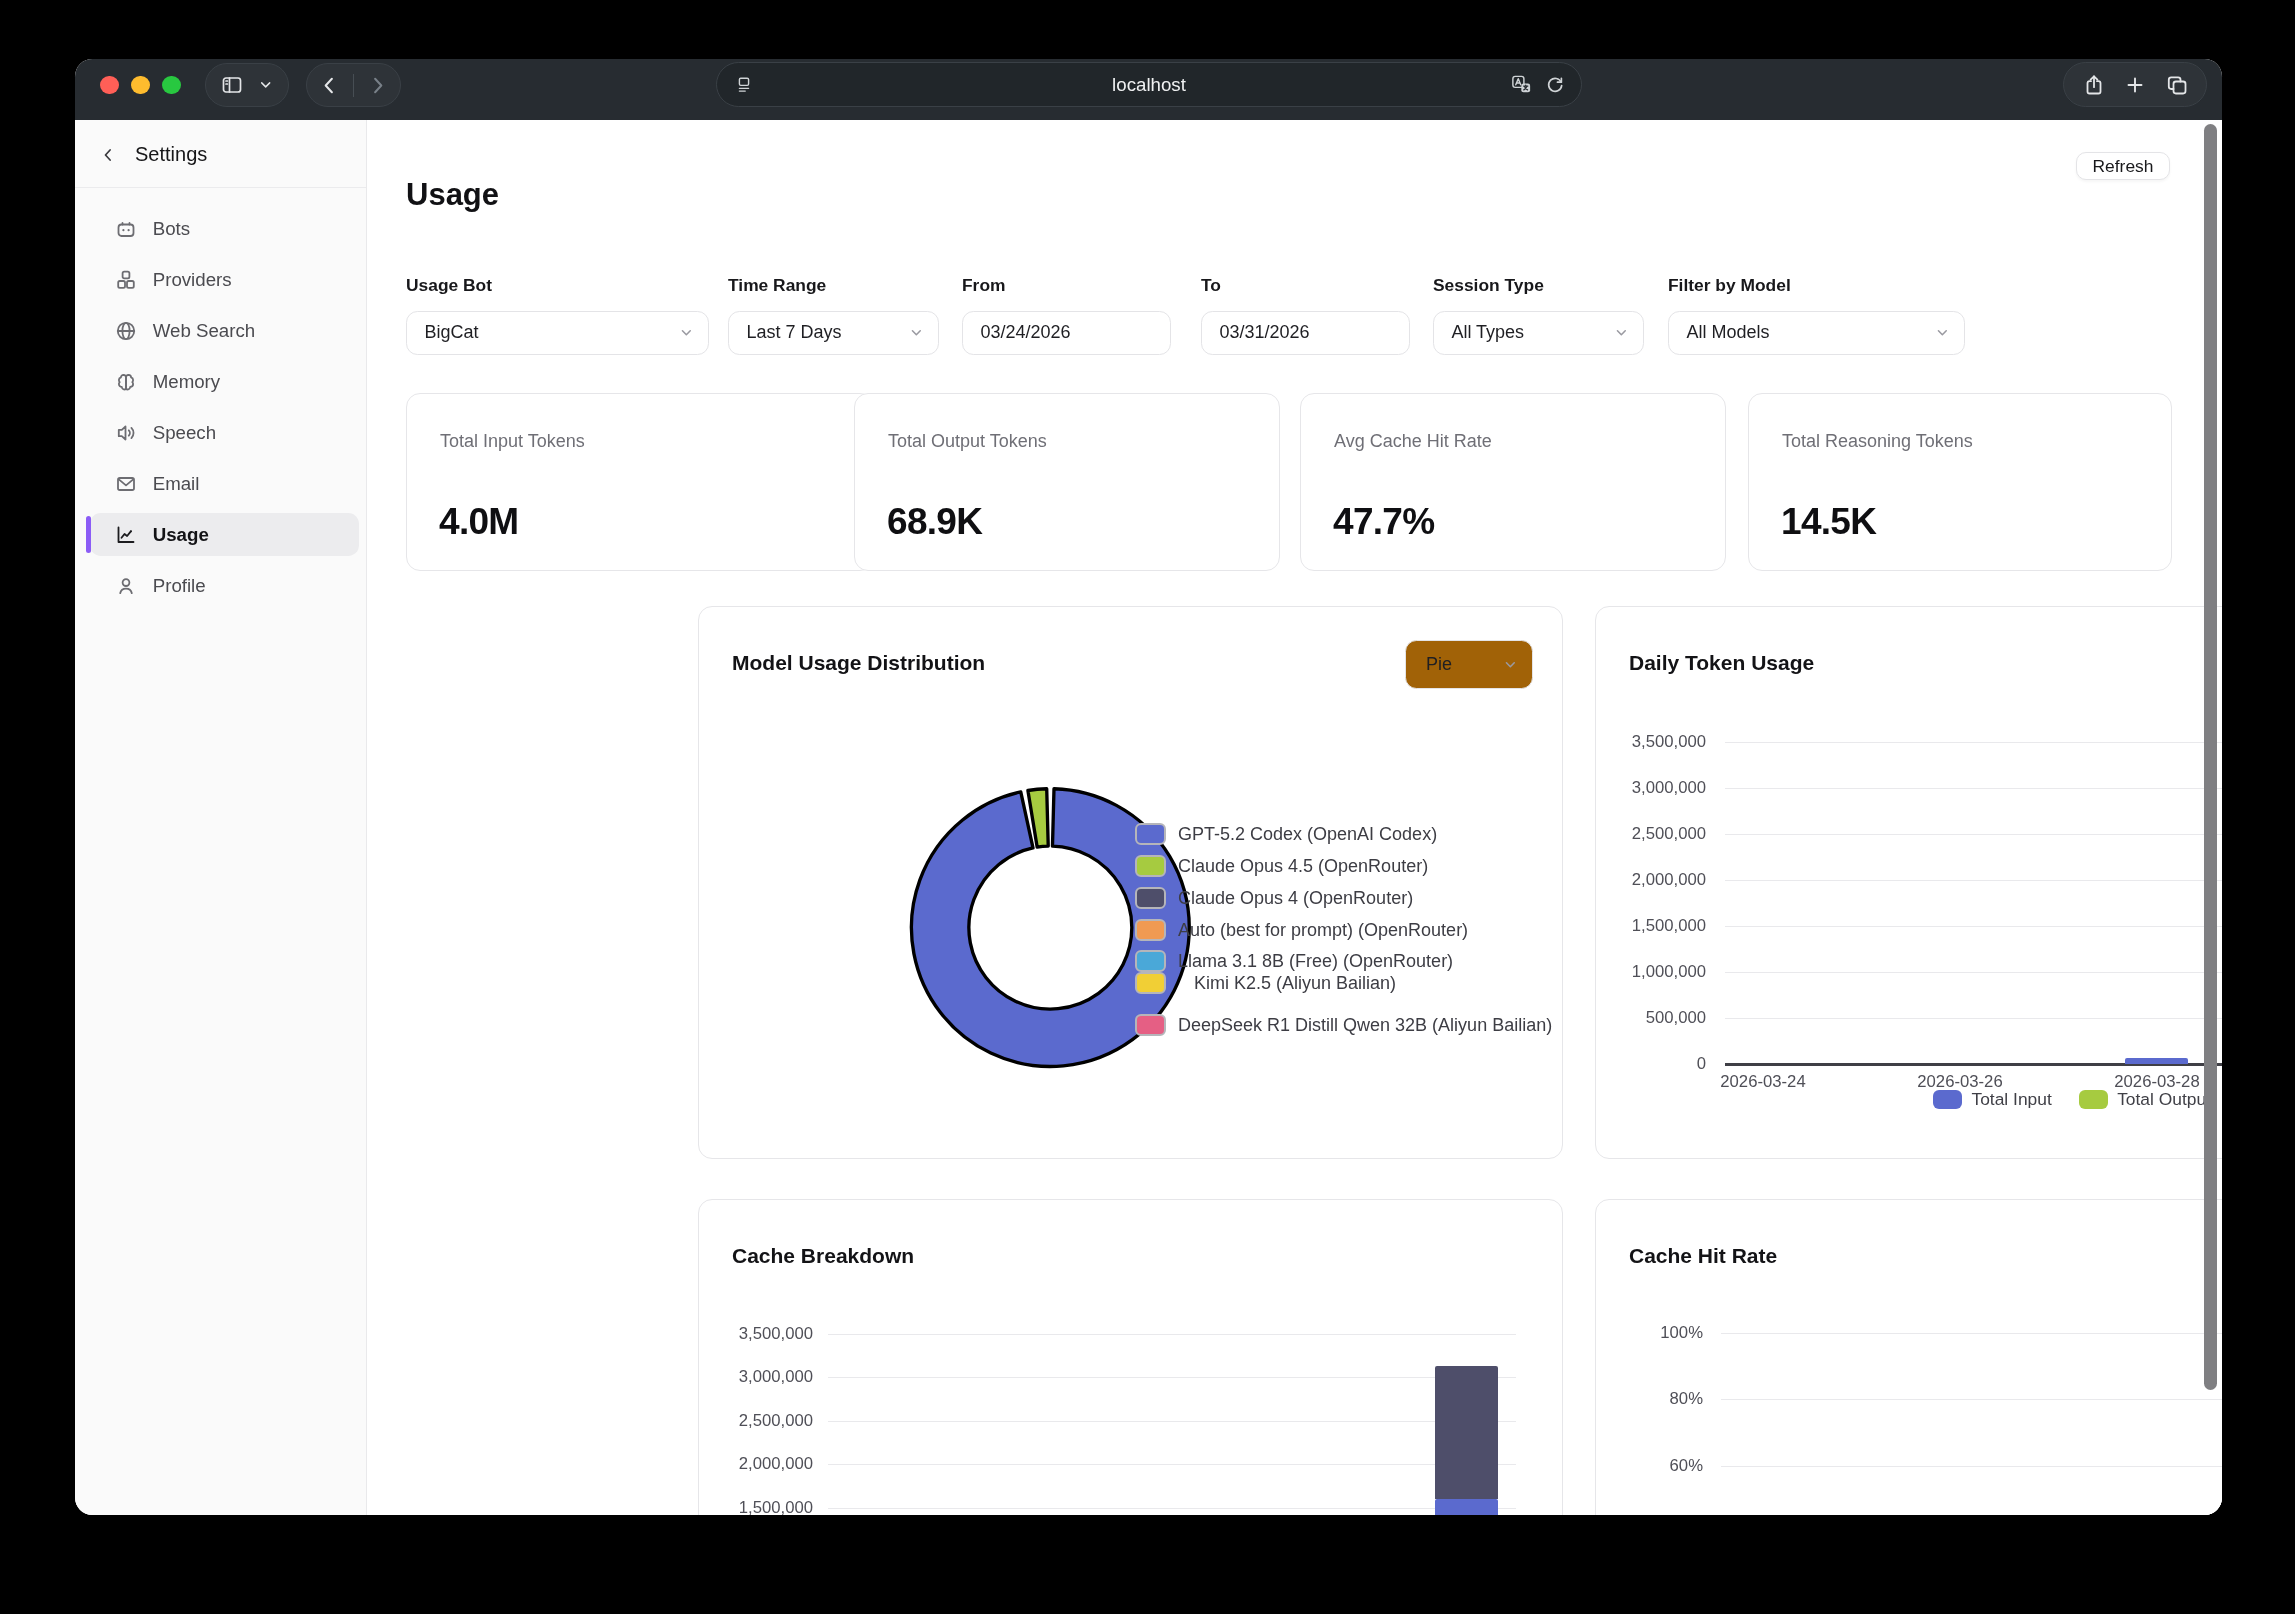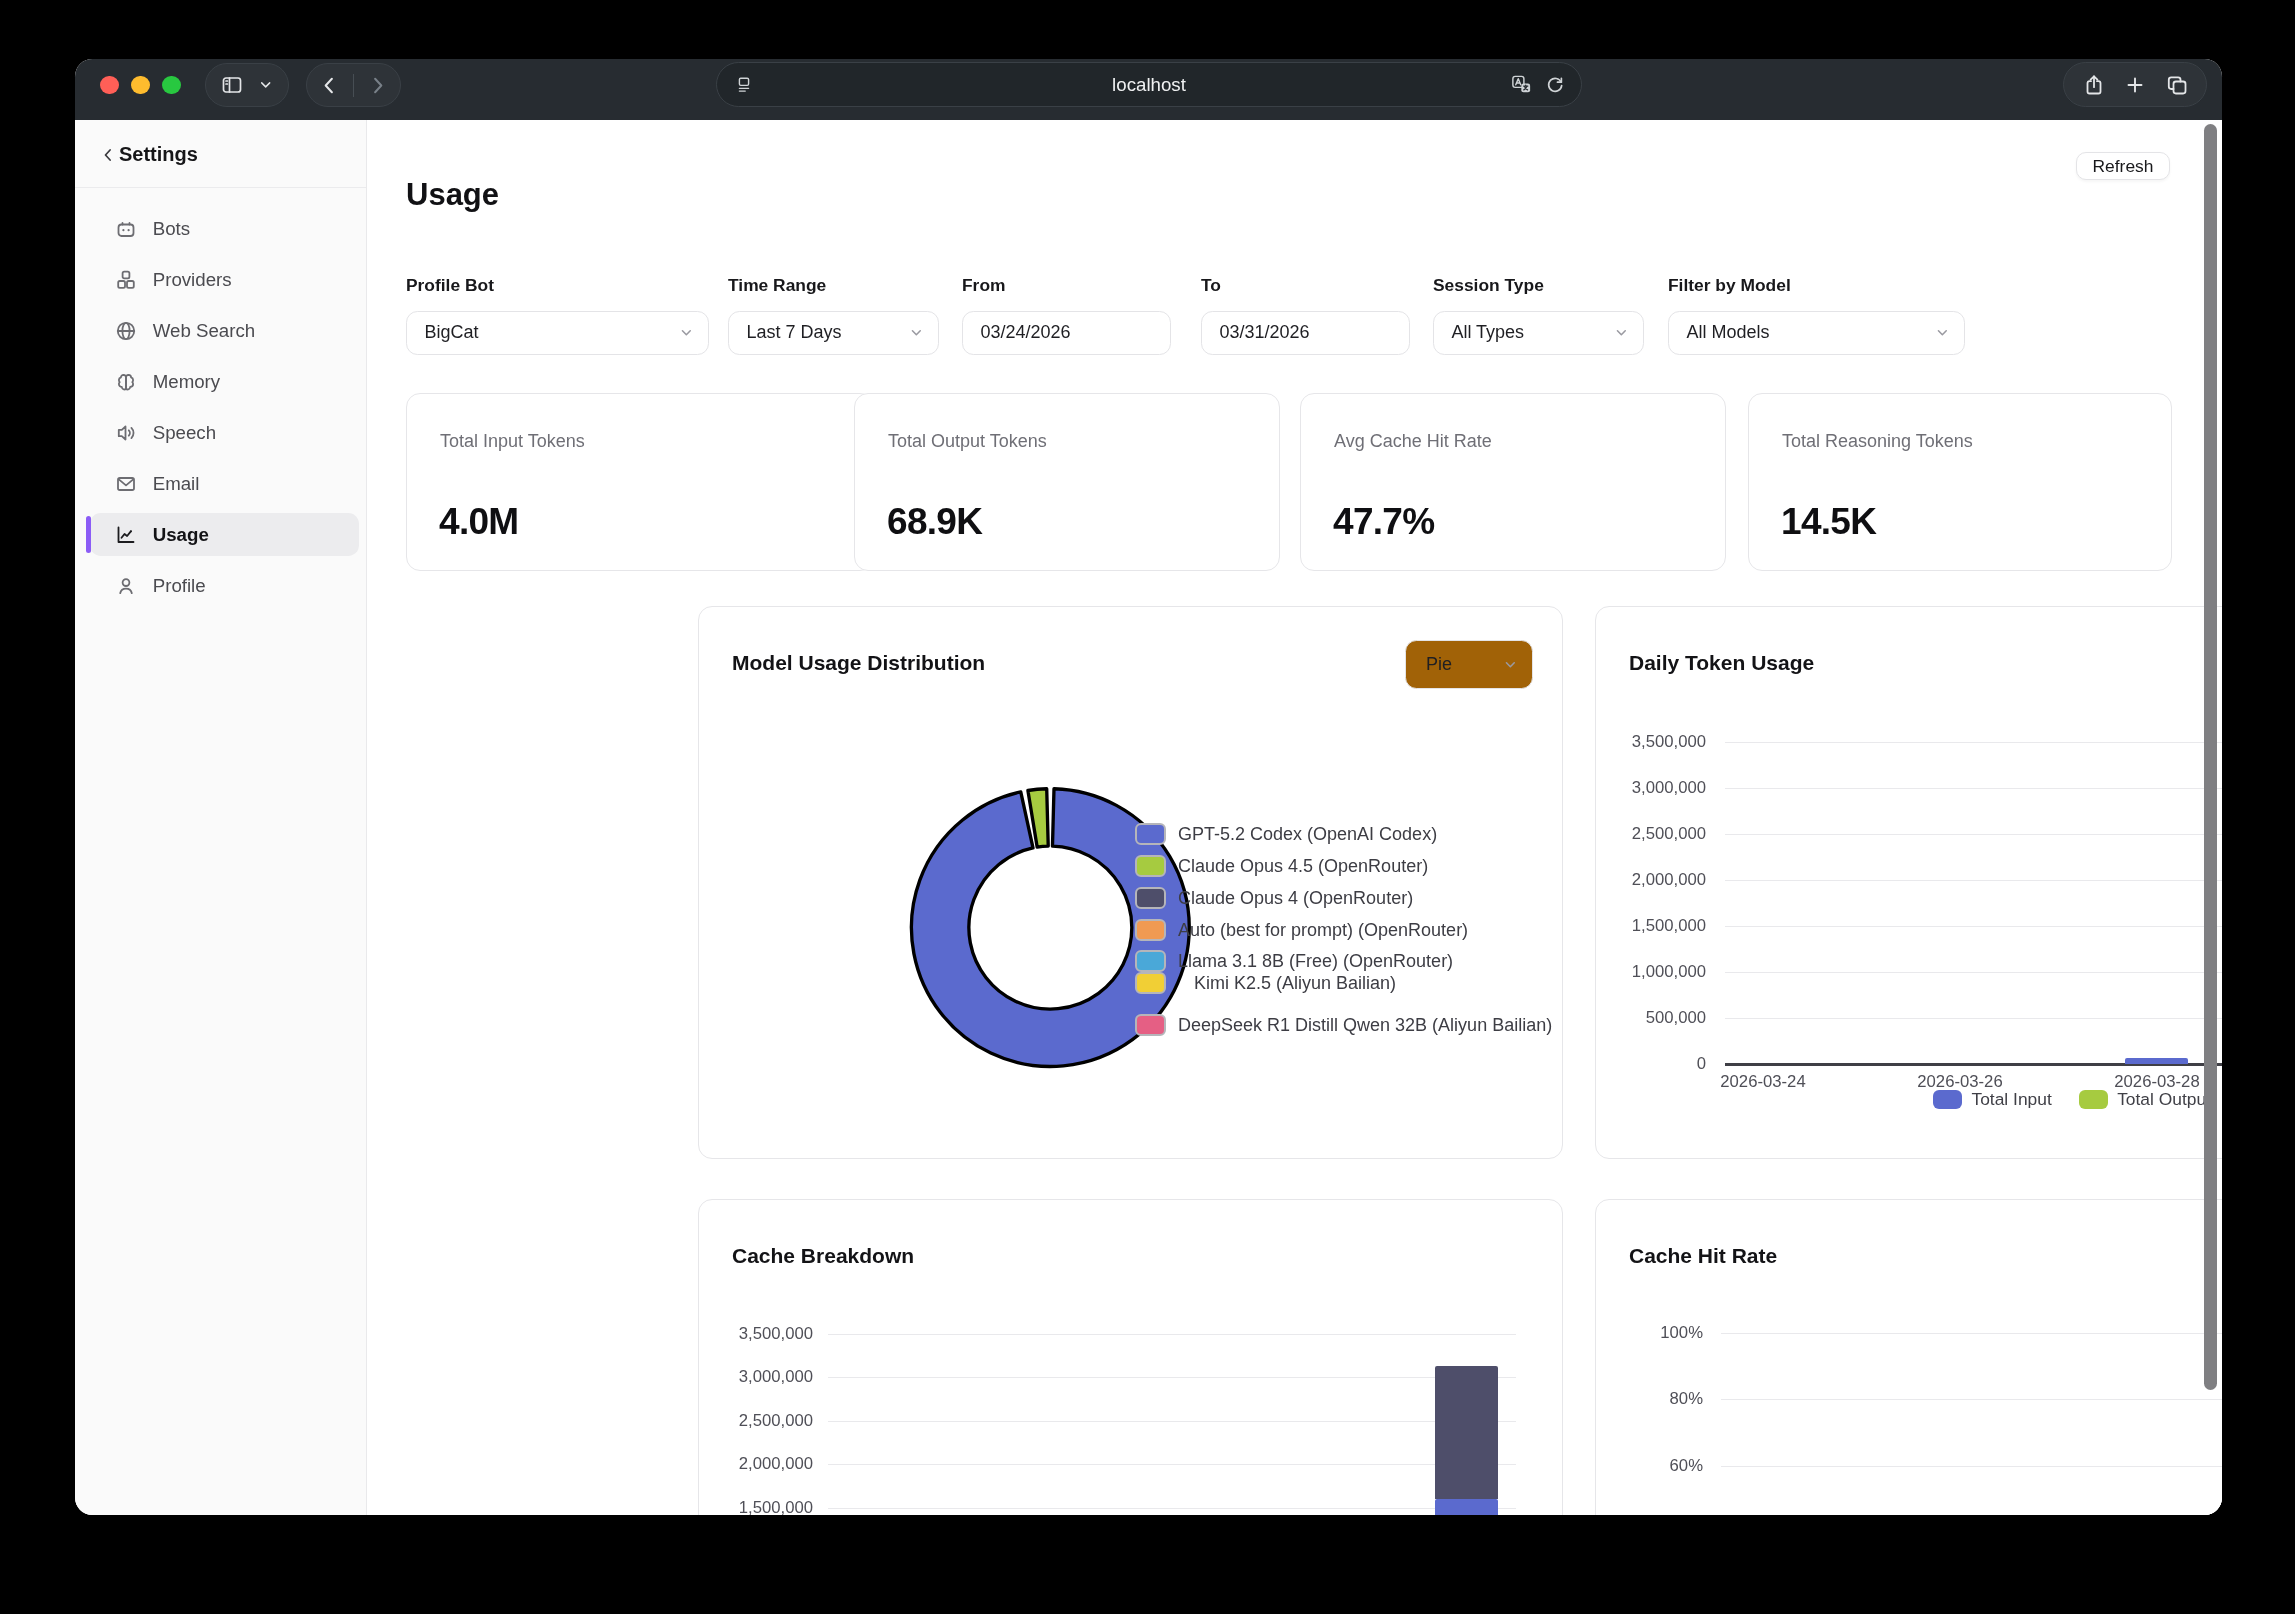--- a/index.html
+++ b/index.html
@@ -20,21 +20,21 @@
   .urlfield{position:absolute;left:641px;top:3.3px;width:866px;height:45px;border-radius:23px;background:#21262a;border:1.3px solid #3a4046;box-sizing:border-box;display:flex;align-items:center;}
   .url-text{position:absolute;left:0;right:0;text-align:center;color:#f0f1f2;font-size:18.7px;}
   .url-left{position:absolute;left:17.4px;color:#cfd3d6;}
   .url-right{position:absolute;right:16px;display:flex;gap:10.7px;color:#cfd3d6;align-items:center;}
   .rightpill{position:absolute;top:3.3px;left:1988px;width:144px;height:45px;border-radius:23px;background:rgba(255,255,255,0.035);border:1.3px solid #3a4046;box-sizing:border-box;display:flex;align-items:center;justify-content:space-evenly;}
   .toolbar-shadow{position:absolute;left:633px;top:61px;width:889px;height:51px;background:radial-gradient(ellipse at 50% 0%,rgba(110,112,128,0.16),rgba(110,112,128,0) 72%);pointer-events:none;}
   
   .sidebar{position:absolute;left:0;top:61px;bottom:0;width:292px;background:#fafafa;border-right:1.3px solid #e9e9eb;box-sizing:border-box;}
   .sb-header{position:absolute;left:0;top:18.7px;height:32px;display:flex;align-items:center;}
   .sb-back{margin-left:23px;color:#3c3c40;display:flex;}
-  .sb-title{margin-left:1px;font-size:20px;font-weight:700;color:#161618;text-align:center;}
+  .sb-title{margin-left:17px;font-size:20px;font-weight:400;color:#161618;text-align:center;}
   .sb-divider{position:absolute;left:0;top:67px;width:100%;height:1.3px;background:#ebebed;}
   .sb-list{position:absolute;left:0;top:83px;width:100%;}
   .sb-item{position:relative;height:51px;display:flex;align-items:center;cursor:default;}
   .sb-pill{position:absolute;left:14.7px;right:7.3px;top:4px;bottom:4px;border-radius:10.7px;background:transparent;}
   .sb-item.sel .sb-pill{background:#ececee;}
   .sb-accent{position:absolute;left:10.7px;top:6.7px;bottom:6.7px;width:5.3px;border-radius:2.7px;background:#8b5cf6;display:none;}
   .sb-item.sel .sb-accent{display:block;}
   .sb-ic{position:relative;margin-left:39px;width:24px;height:24px;color:#6d6d72;display:flex;align-items:center;justify-content:center;}
   .sb-item.sel .sb-ic{color:#1c1c1f;}
   .sb-label{position:relative;margin-left:14.7px;font-size:18.7px;color:#4b4b50;}
@@ -262,21 +262,21 @@
           </div>
         </nav>
     </aside>
 
     <main class="main">
       <h1 class="page-title">Usage</h1>
       <button class="refresh-btn">Refresh</button>
 
       <div id="filter-row">
           <div class="filter-col" style="left: 39px; width: 303px;">
-            <div class="filter-label">Profile Bot</div>
+            <div class="filter-label">Usage Bot</div>
             <div class="filter-field">
               <div class="filter-value">BigCat</div>
               <div class="filter-chevron">
                 <svg width="18.7" height="18.7" viewBox="0 0 24 24" fill="none" stroke="currentColor" stroke-width="2" stroke-linecap="round" stroke-linejoin="round">
                   <path d="m7 10 5 5 5-5"></path>
                 </svg>
               </div>
             </div>
           </div>
           <div class="filter-col" style="left: 361px; width: 211px;">

